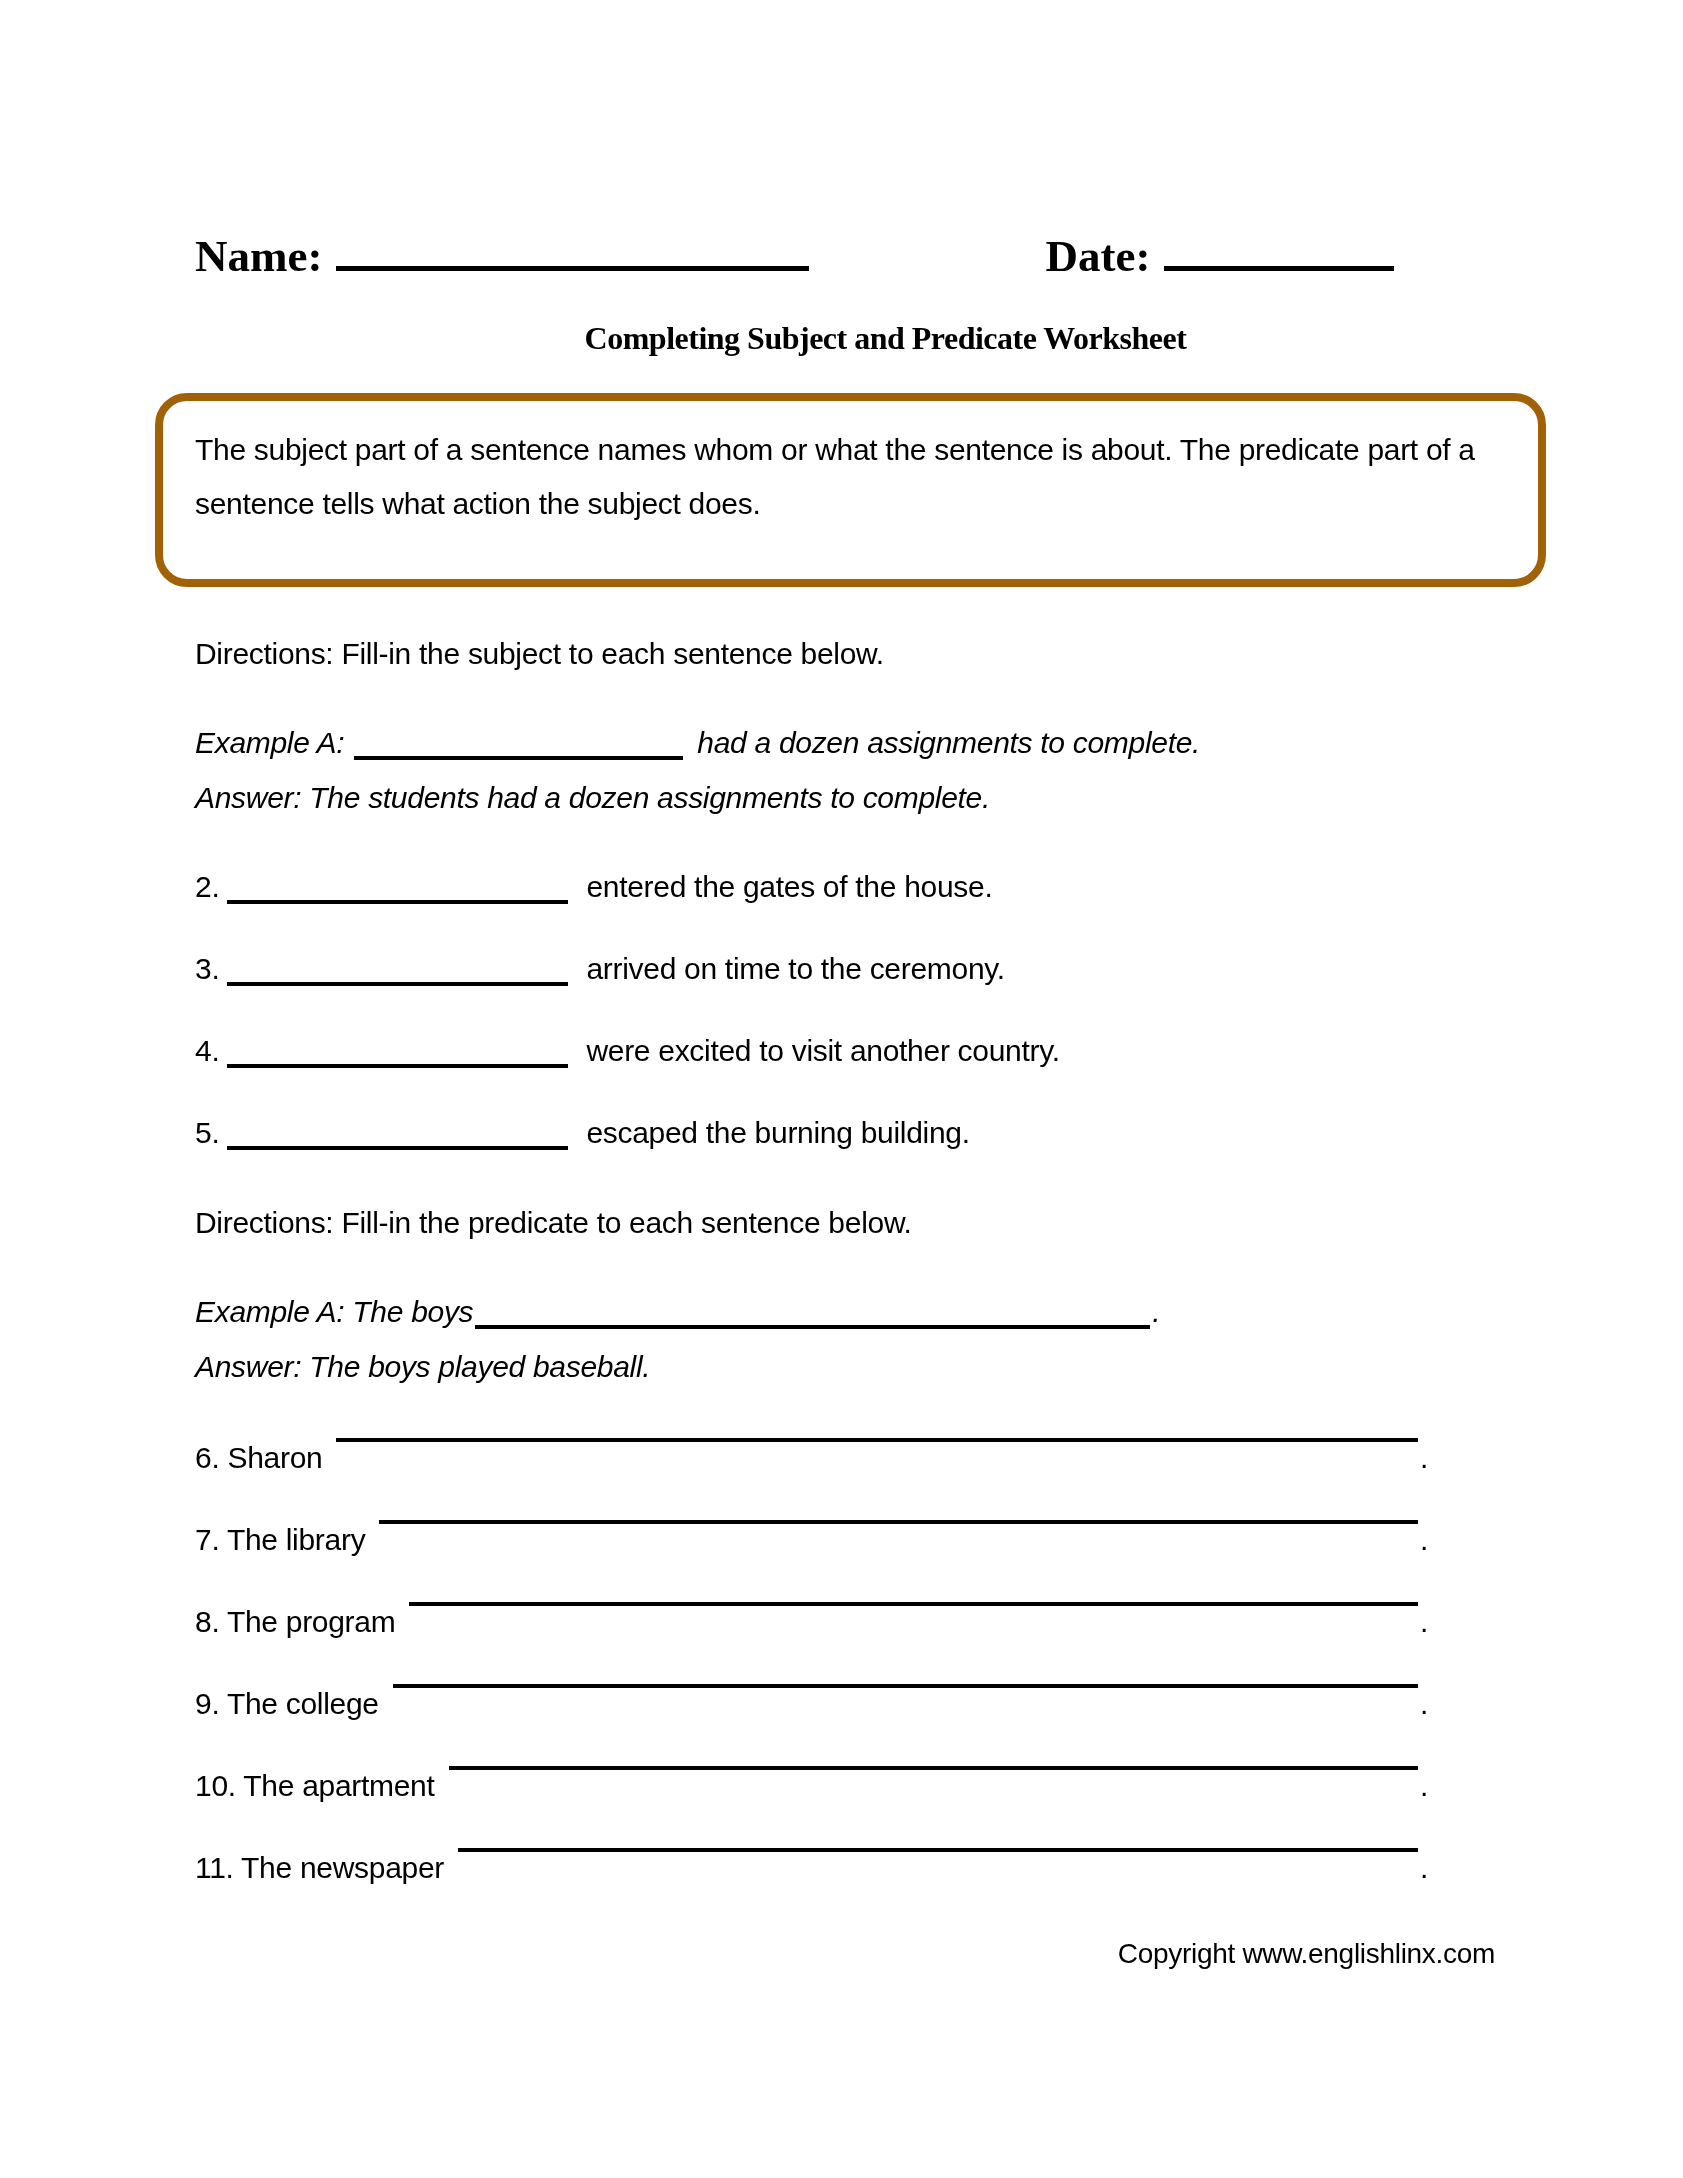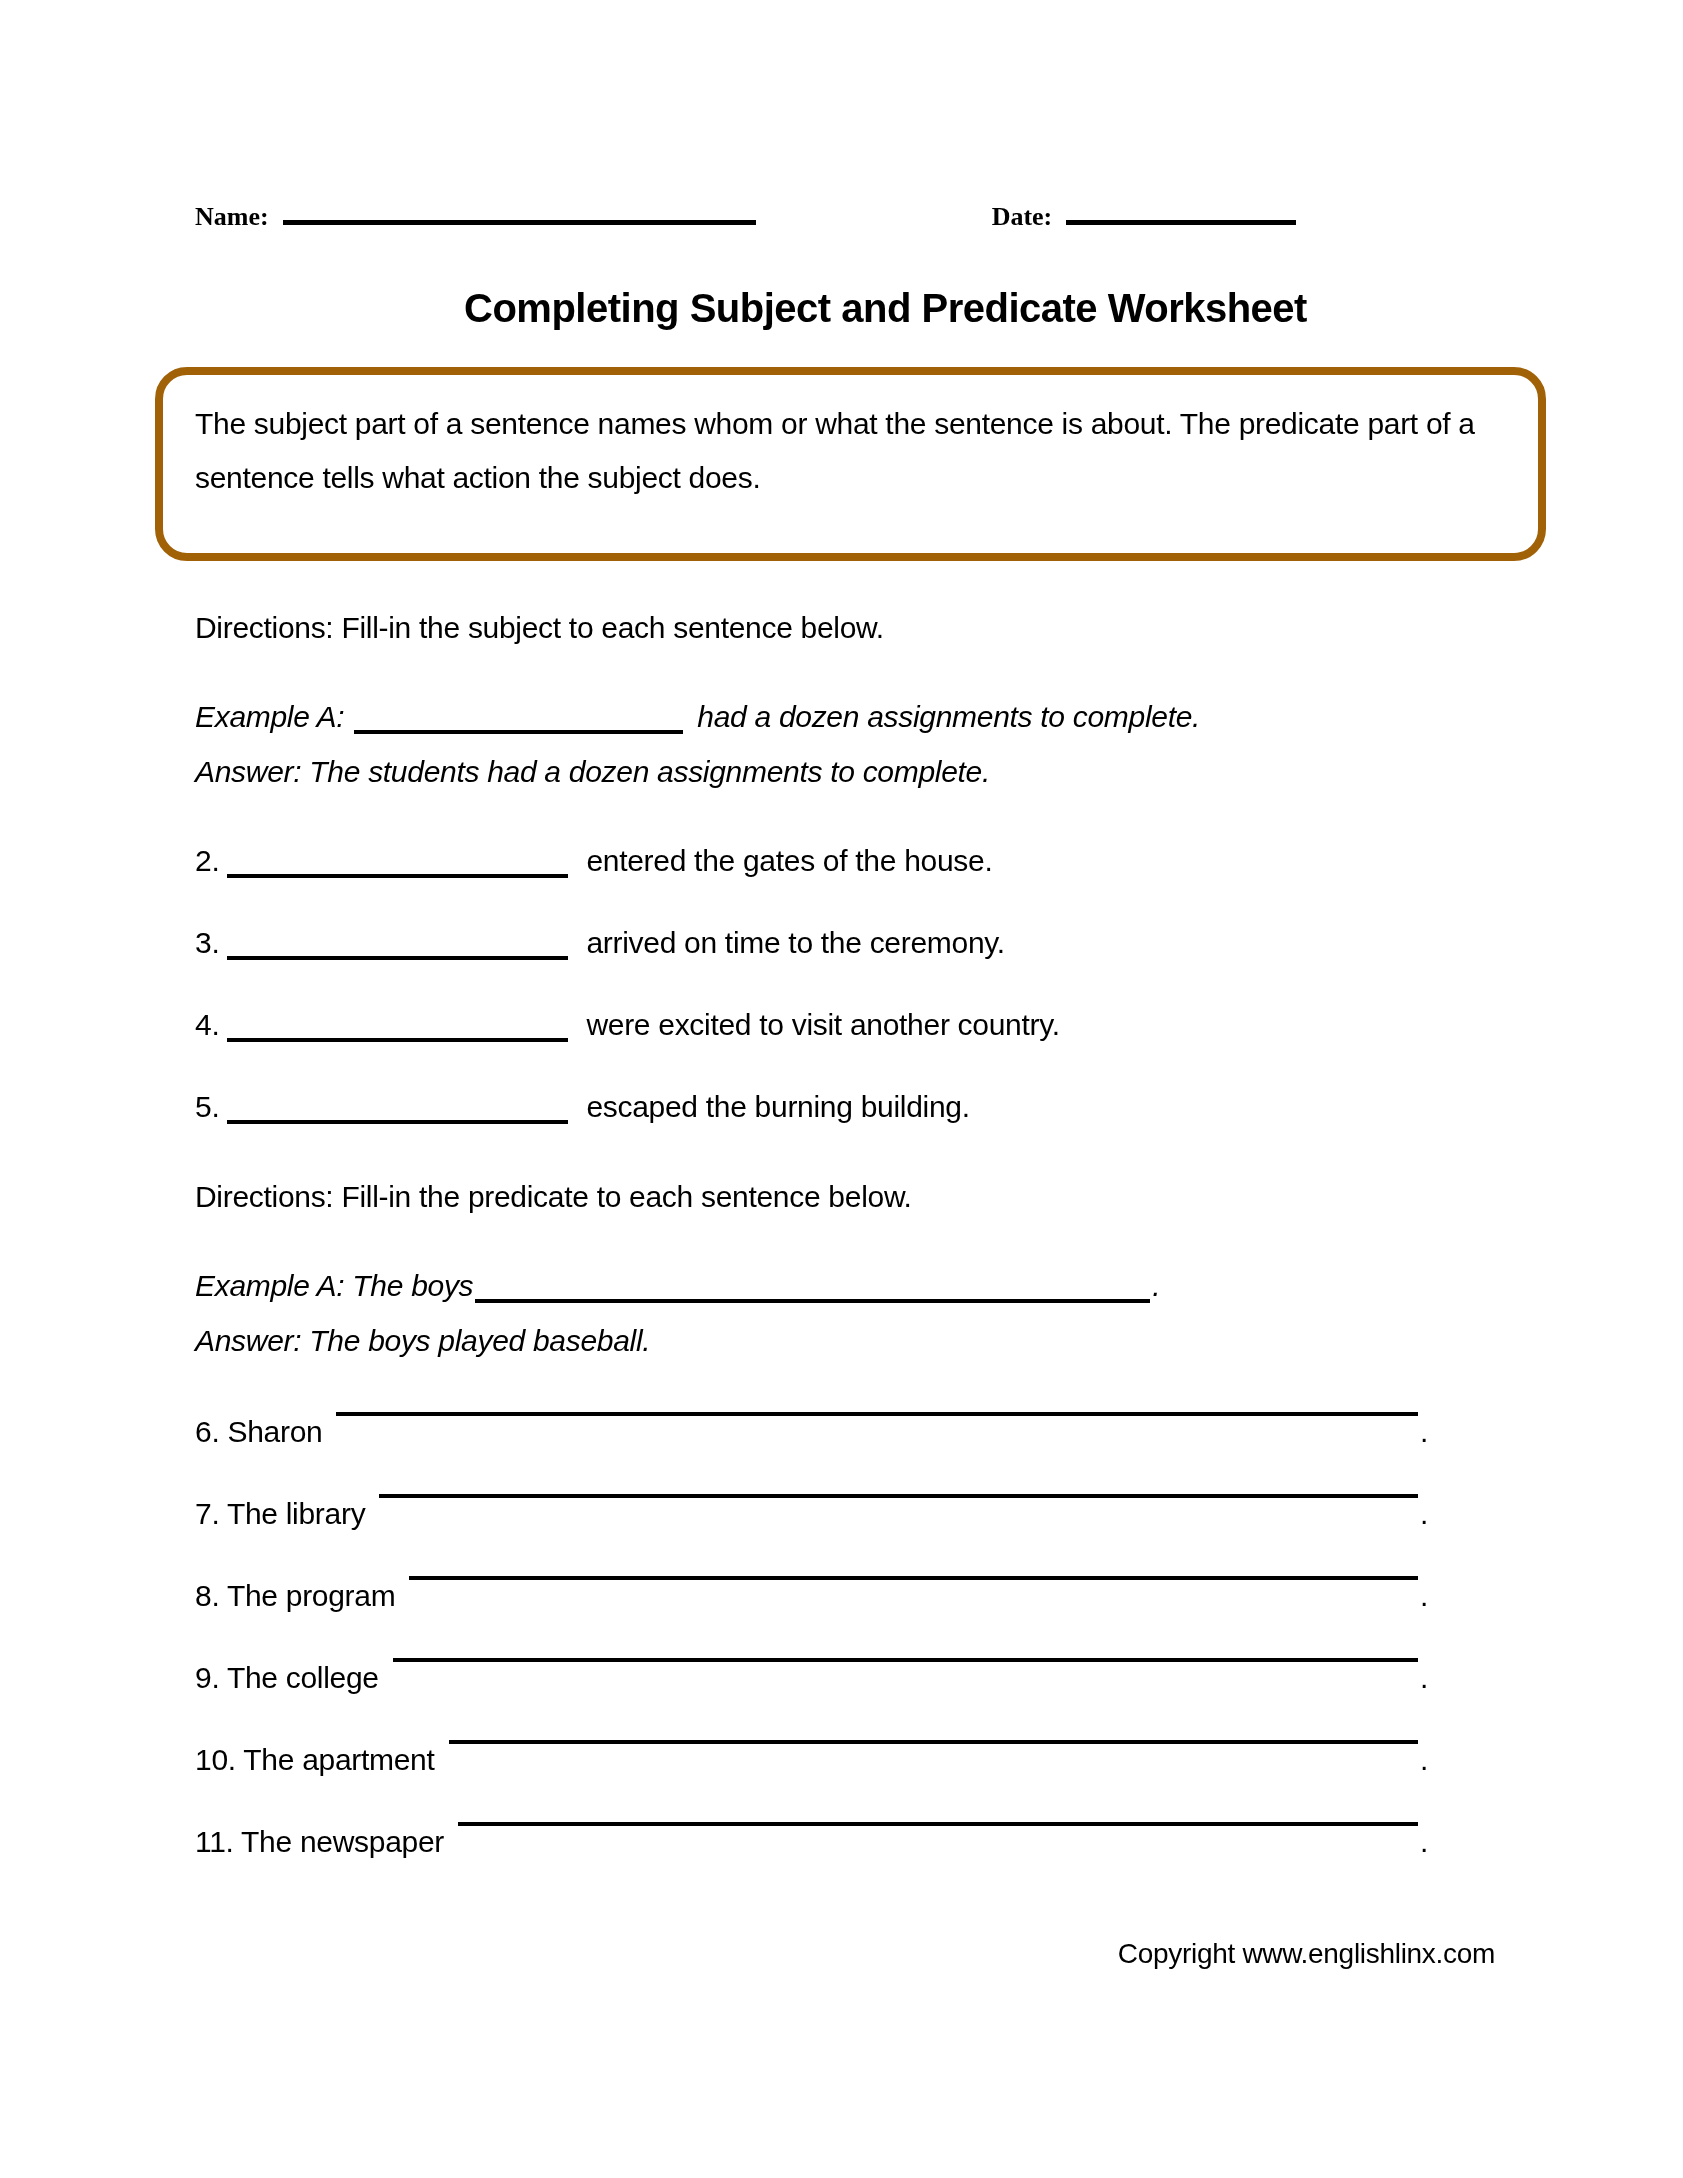--- a/index.html
+++ b/index.html
@@ -13,40 +13,42 @@
     box-sizing: border-box;
     padding: 190px 144px 0 195px;
     overflow: hidden;
   }
   
   .header-row {
     display: flex;
     align-items: baseline;
     font-family: "Liberation Serif", serif;
     font-weight: bold;
-    font-size: 26px;
+    font-size: 45px;
+    margin-top: 40px;
   }
   .name-group, .date-group { display: flex; align-items: baseline; }
   .date-group { margin-left: 236px; }
   .hline {
     display: inline-block;
     border-bottom: 5px solid #000;
     height: 30px;
     vertical-align: -6px;
   }
   .name-line { width: 473px; margin-left: 14px; }
   .date-line { width: 230px; margin-left: 14px; }
   
   .title {
-    margin-top: 54px;
+    margin-top: 38px;
     width: 1381px;
     text-align: center;
-    font-size: 40px;
+    font-size: 32px;
     font-weight: bold;
     letter-spacing: -0.5px;
+    font-family: Liberation Serif, serif;
   }
   
   .info-box {
     margin-top: 36px;
     margin-left: -40px;
     width: 1391px;
     box-sizing: border-box;
     border: 8px solid #a16207;
     border-radius: 32px;
     padding: 22px 32px 48px 32px;

